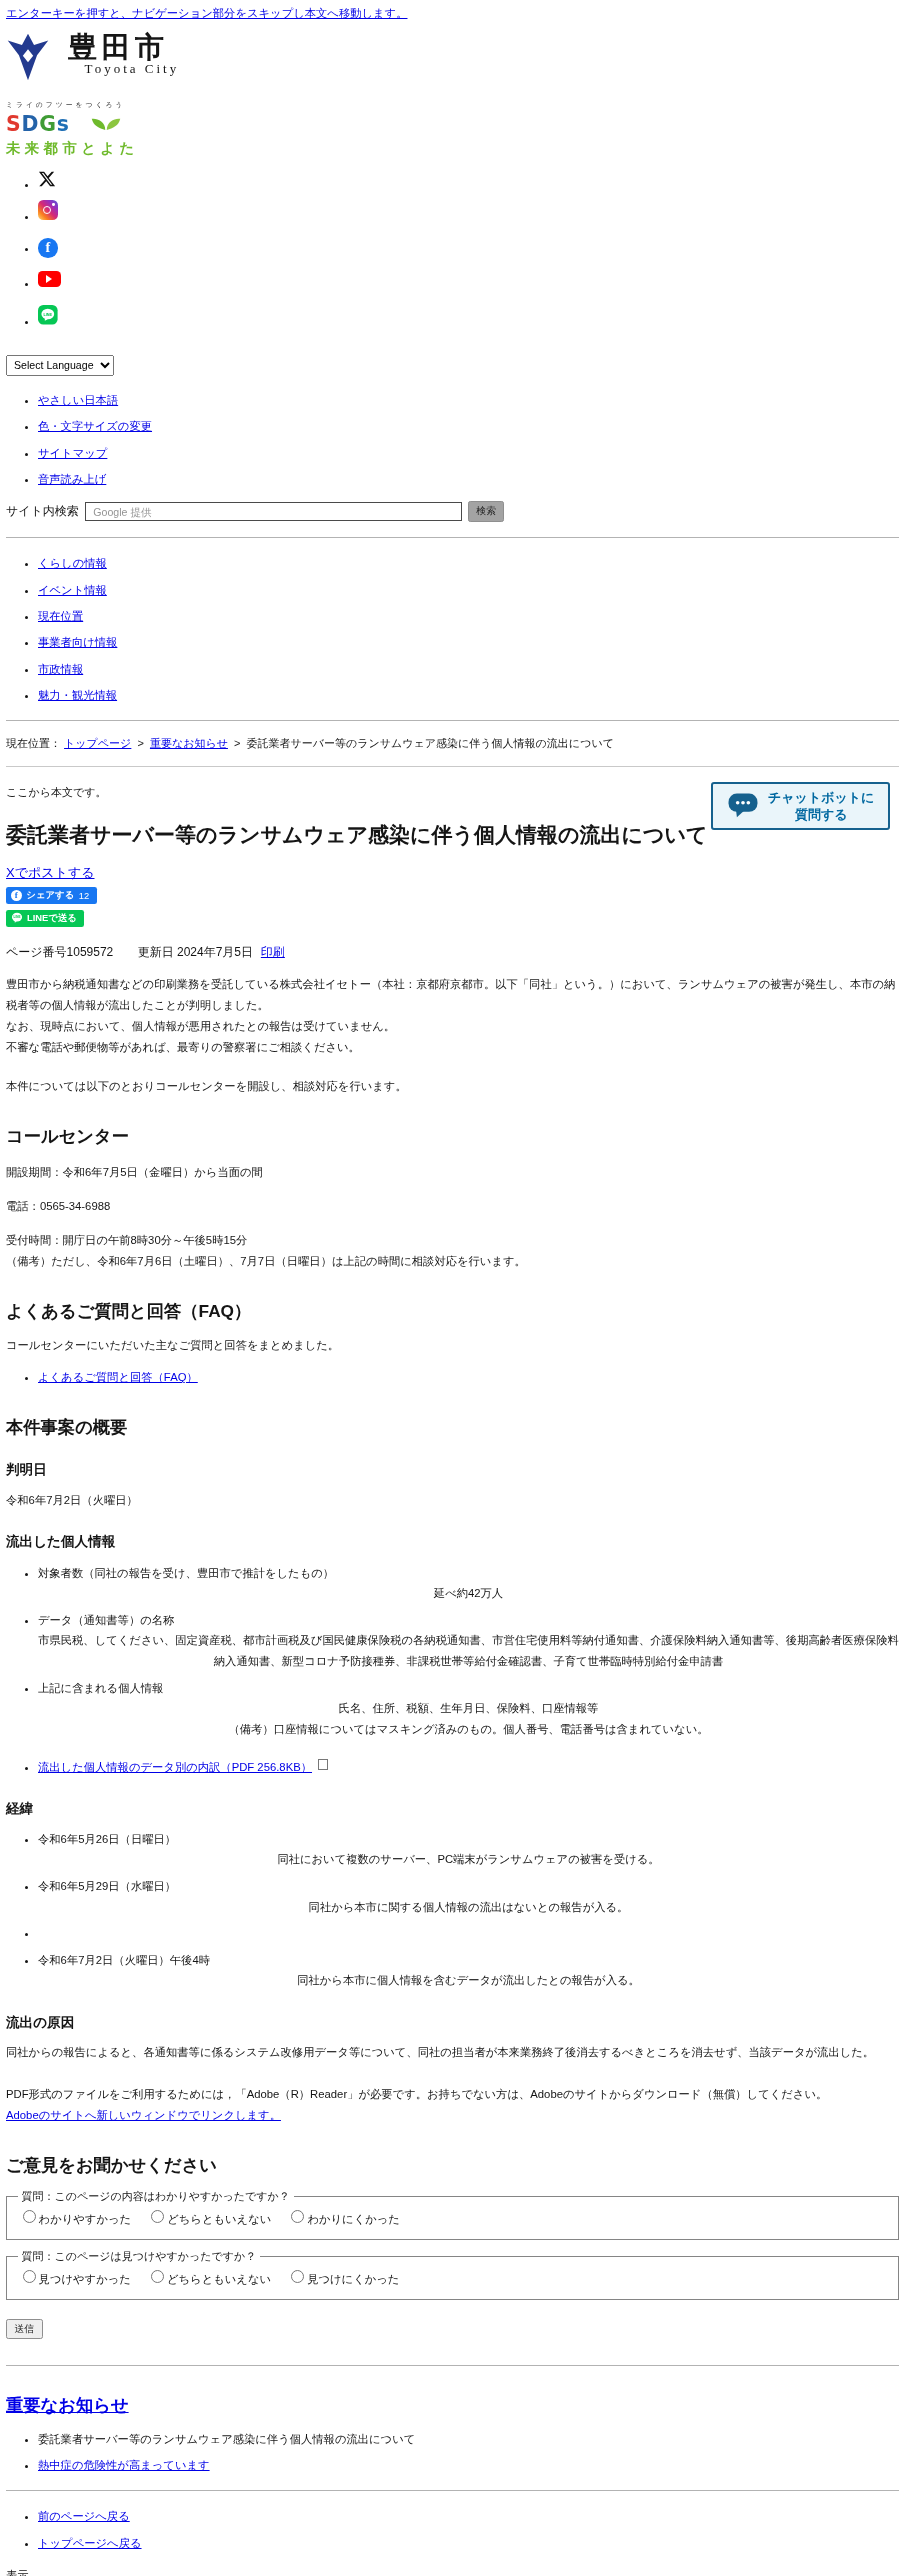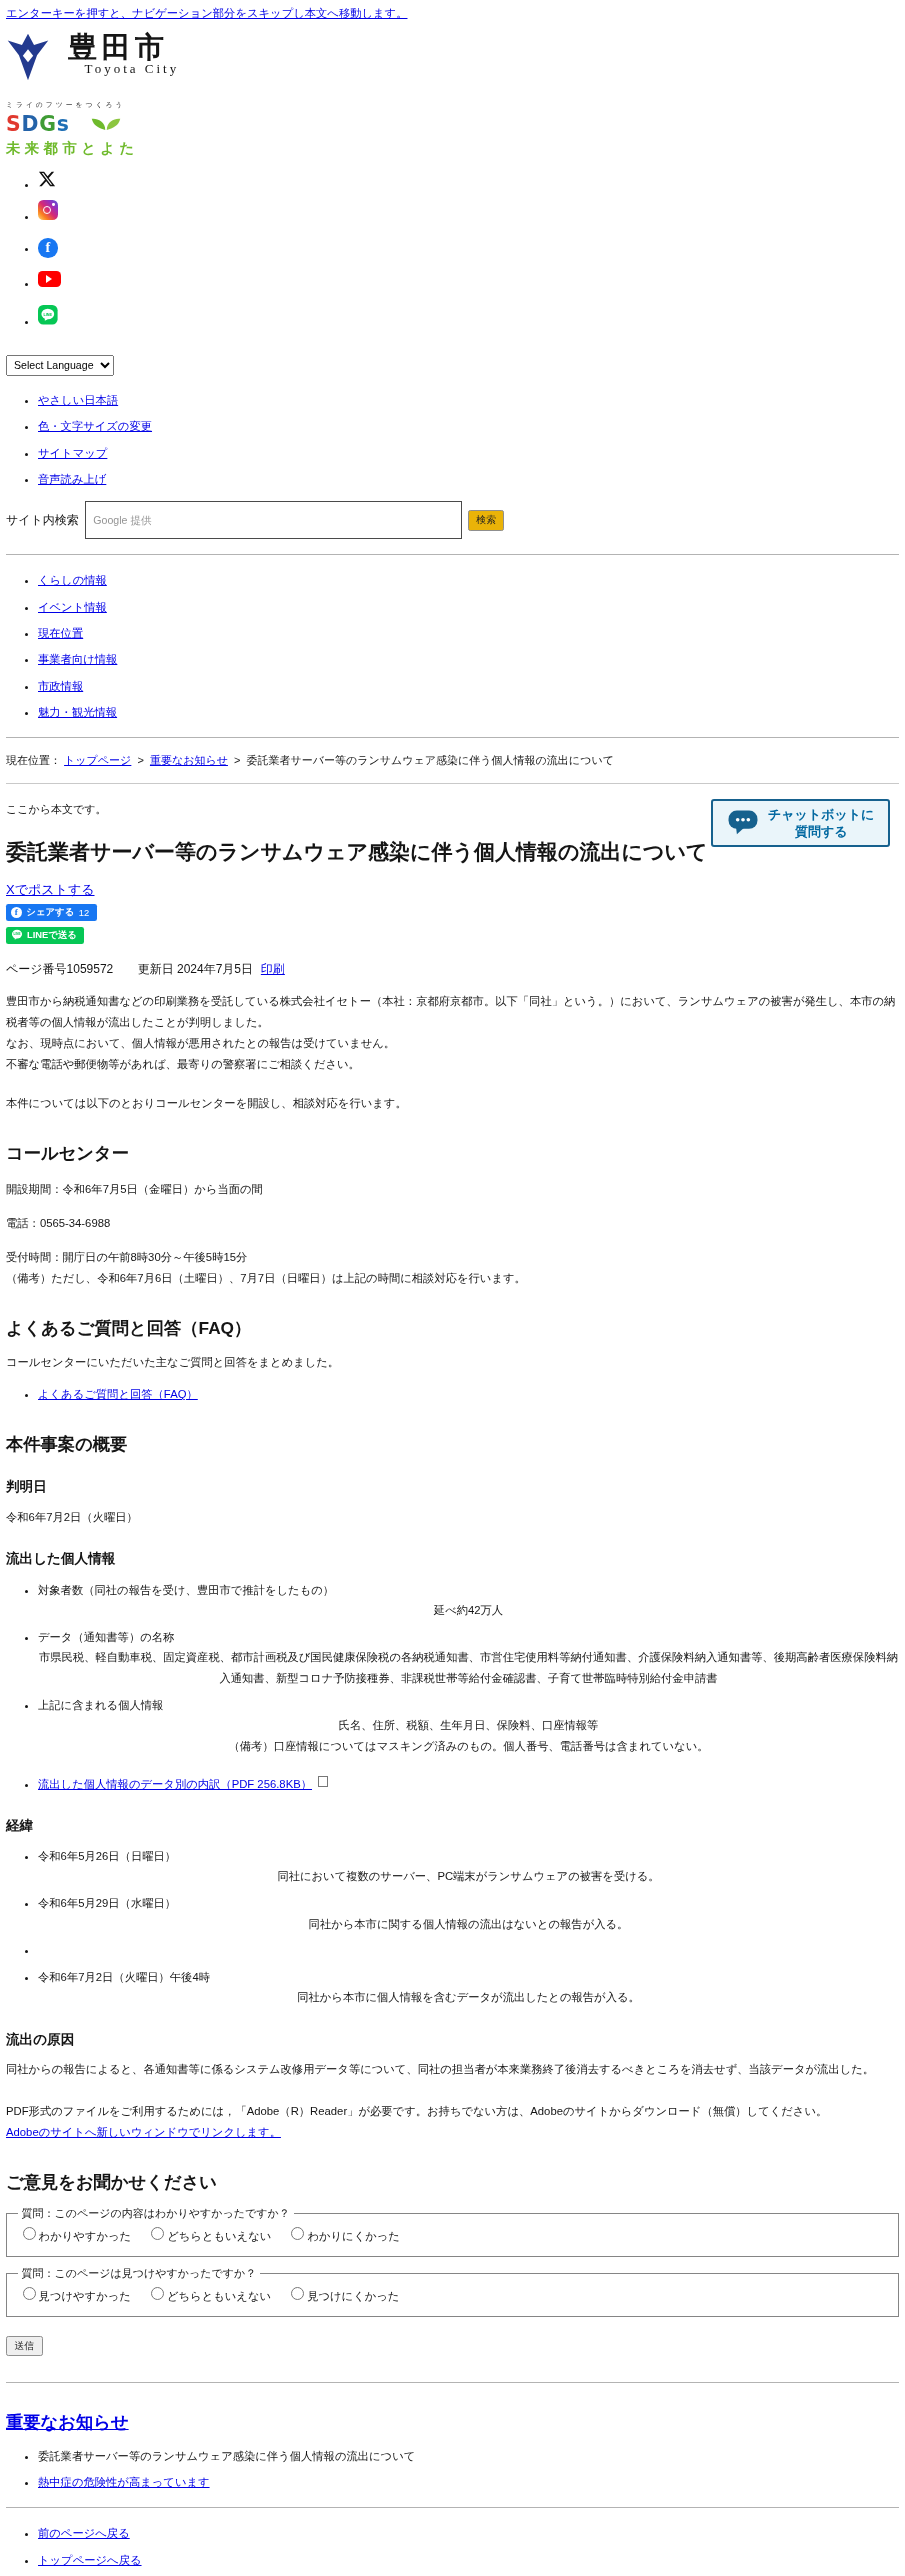--- a/index.html
+++ b/index.html
@@ -52,23 +52,23 @@
     font-weight:bold; font-family:"Liberation Serif",serif; font-size:14.3px; text-align:center; line-height:19px; }
   .icon-yt { width: 22.6px; height: 16px; border-radius: 4.5px; background:#ff0000; position:relative; }
   .icon-yt::after { content:""; position:absolute; left:8.3px; top:3.8px; border-style:solid;
     border-width:4.1px 0 4.1px 6.8px; border-color:transparent transparent transparent #fff; }
   .icon-line svg { width: 19.6px; height: 19.6px; display:block; }
 
   .lang-select { font-size: 10.6px; padding: 2.3px 3px; margin: 12px 0 3px; }
 
   .search-row { margin: 12px 0 4.5px; display: flex; align-items: center; }
   .search-label { font-size: 12px; margin-right: 6px; }
-  .search-input { width: 377px; height: 38px; border: 1.5px solid #4a4a4a; padding: 1.5px 7.5px; font-size: 10.6px; }
+  .search-input { width: 377px; height: 19px; border: 1.5px solid #4a4a4a; padding: 1.5px 7.5px; font-size: 10.6px; }
   .search-input::placeholder { color: #949494; }
-  .search-btn { margin-left: 6px; font-size: 9.8px; padding: 3px 7.5px; background: #eab308;
+  .search-btn { margin-left: 6px; font-size: 9.8px; padding: 3px 7.5px; background: #a3a3a3;
     border: 0.8px solid #8f8f8f; border-radius: 2.3px; color:#222; }
 
   .breadcrumb { font-size: 11px; margin: 4.5px 0; }
   .breadcrumb .sep { margin: 0 3px; color:#222; }
 
   .thin-rule { border-top: 0.8px solid #c9c9c9; }
 
   .chatbot-btn { float: right; display: flex; align-items: center; gap: 9px;
     border: 2.3px solid #16618e; background: #eaf5fa; border-radius: 3px;
     padding: 4.5px 13.6px; margin: 0 9px 6px 0; cursor: pointer; }
@@ -321,21 +321,21 @@
 <p>令和6年7月2日（火曜日）</p>
 
 <h3>流出した個人情報</h3>
 <ul>
   <li>
     <div class="item-title">対象者数（同社の報告を受け、豊田市で推計をしたもの）</div>
     <div class="item-line">延べ約42万人</div>
   </li>
   <li>
     <div class="item-title">データ（通知書等）の名称</div>
-    <div class="item-line">市県民税、軽自動車税、固定資産税、都市計画税及び国民健康保険税の各納税通知書、市営住宅使用料等納付通知書、介護保険料納入通知書等、後期高齢者医療保険料納入通知書、新型コロナ予防接種券、非課税世帯等給付金確認書、子育て世帯臨時特別給付金申請書</div>
+    <div class="item-line">市県民税、してください、固定資産税、都市計画税及び国民健康保険税の各納税通知書、市営住宅使用料等納付通知書、介護保険料納入通知書等、後期高齢者医療保険料納入通知書、新型コロナ予防接種券、非課税世帯等給付金確認書、子育て世帯臨時特別給付金申請書</div>
   </li>
   <li>
     <div class="item-title">上記に含まれる個人情報</div>
     <div class="item-line">氏名、住所、税額、生年月日、保険料、口座情報等</div>
     <div class="item-line">（備考）口座情報についてはマスキング済みのもの。個人番号、電話番号は含まれていない。</div>
   </li>
 </ul>
 <ul style="margin-top:16.6px">
   <li>
     <a href="#">流出した個人情報のデータ別の内訳（PDF 256.8KB）</a><span class="doc-icon"></span>

